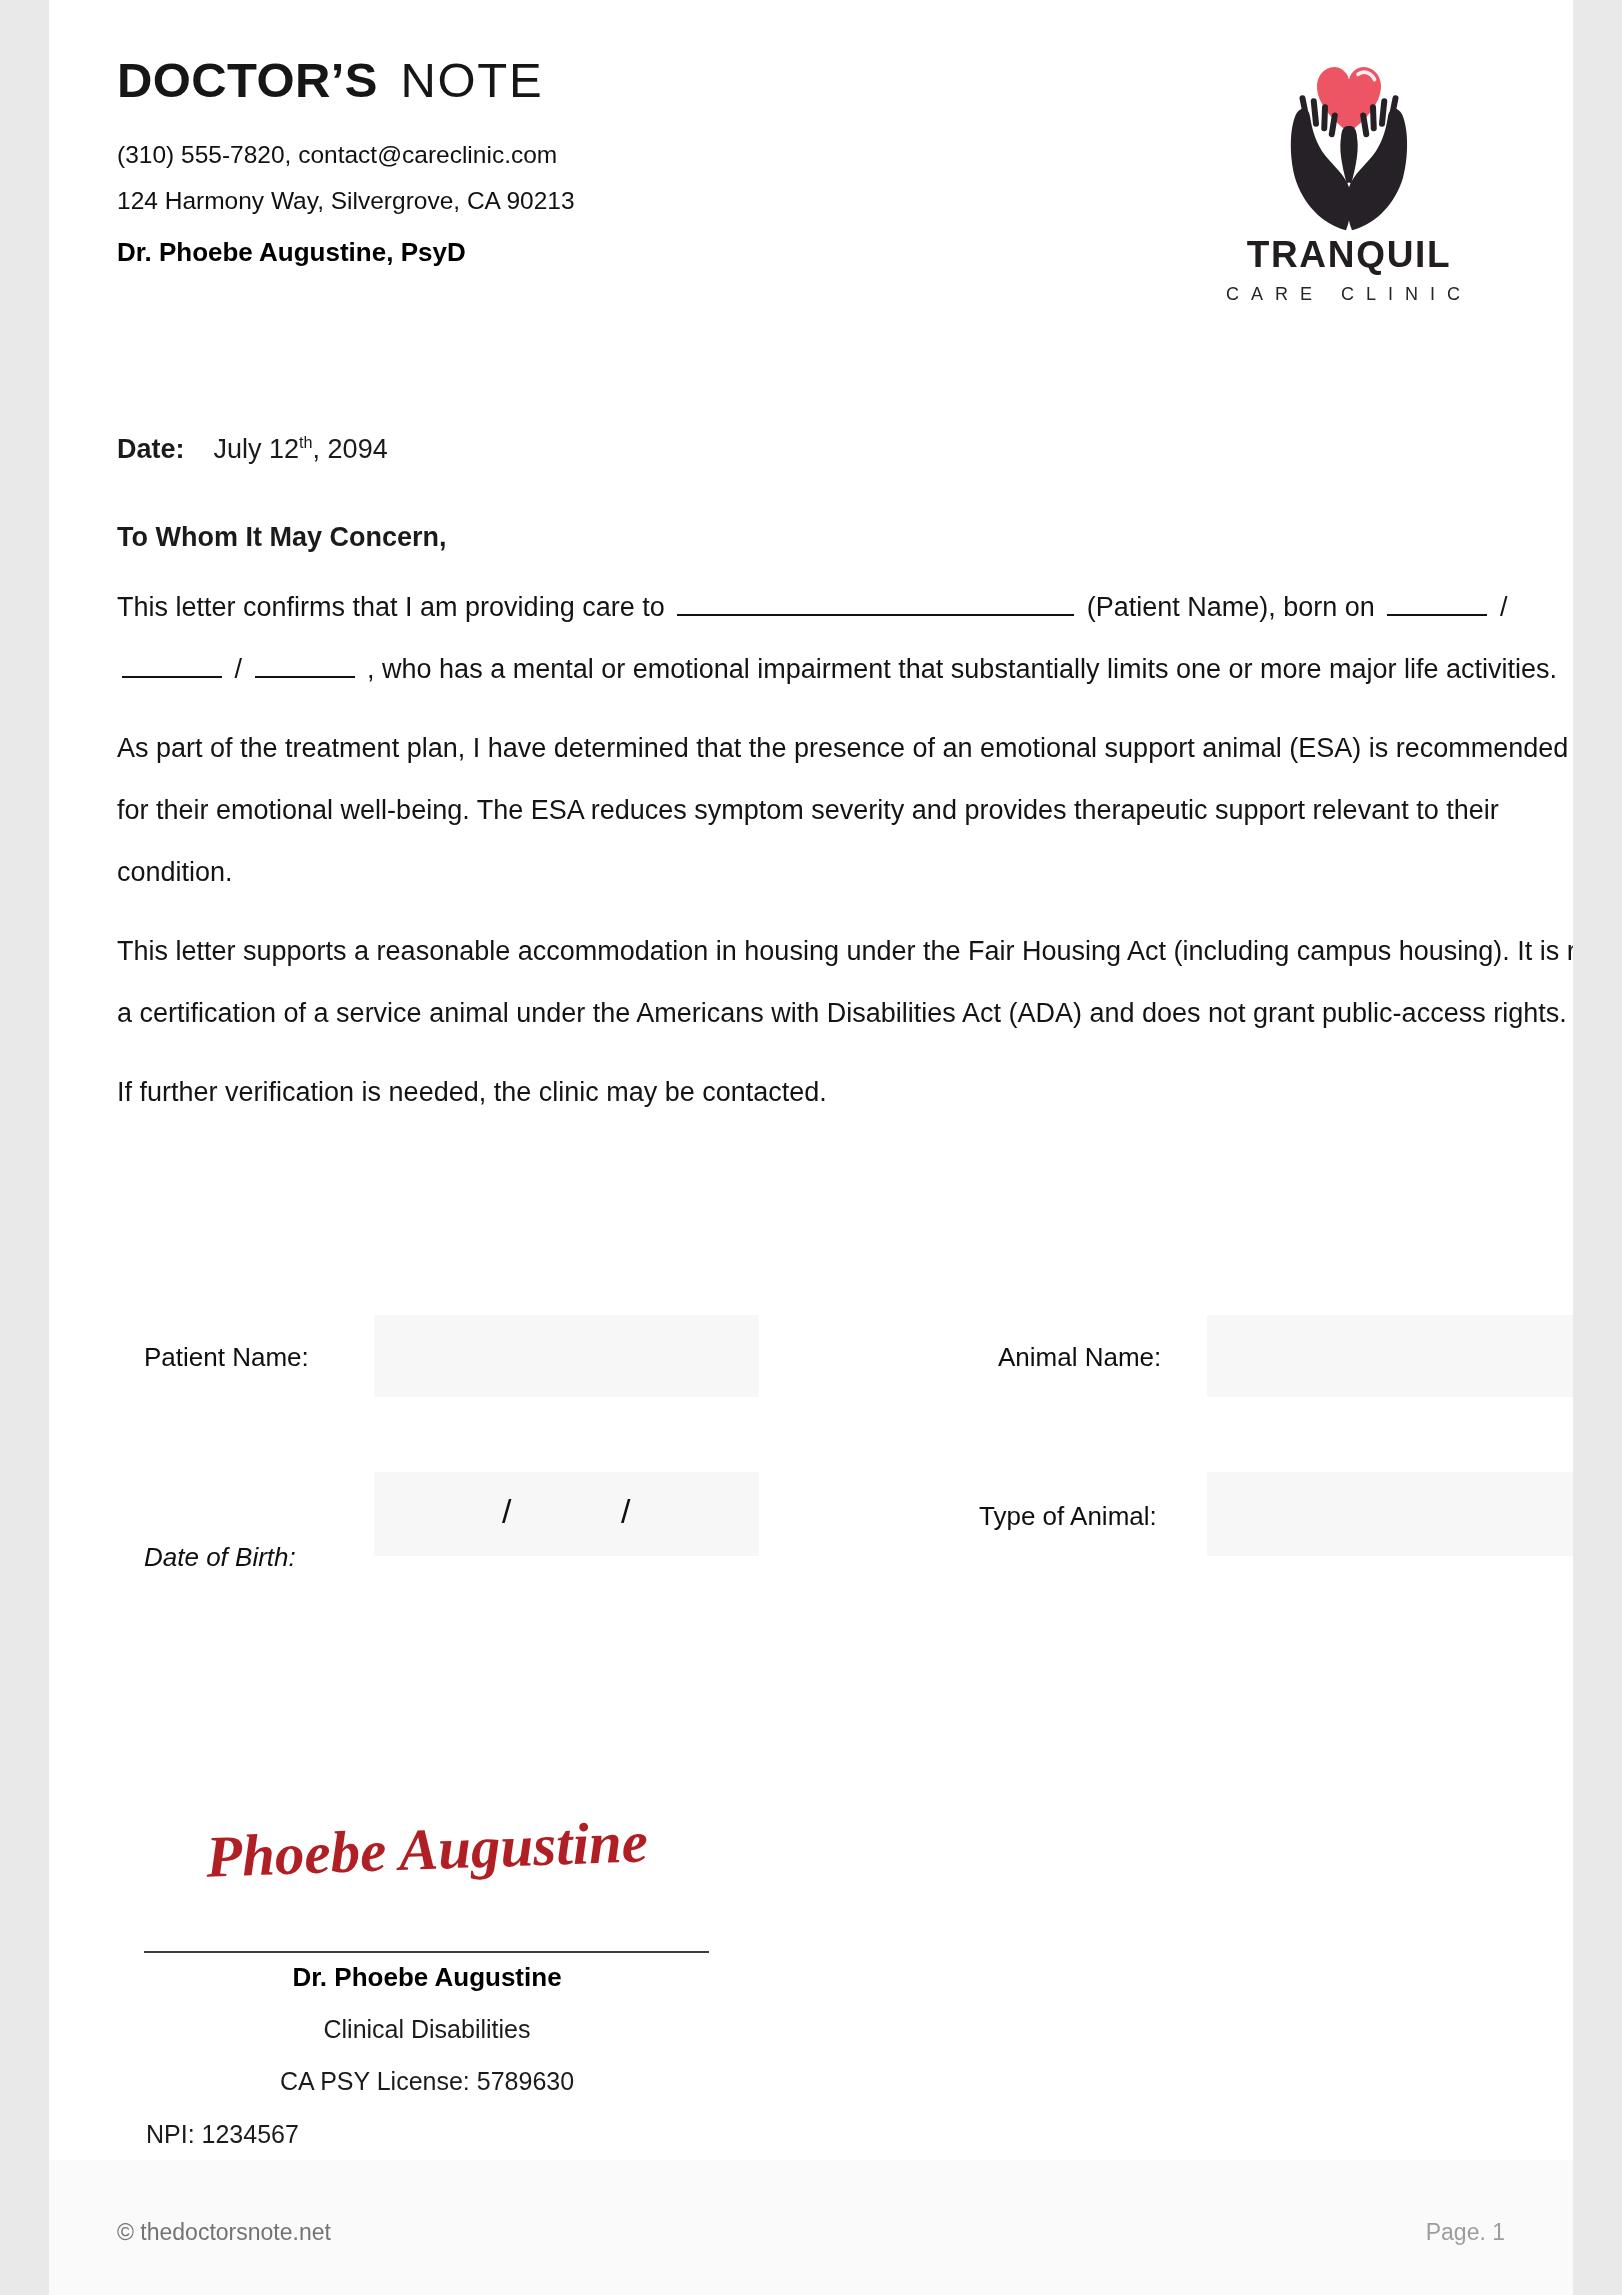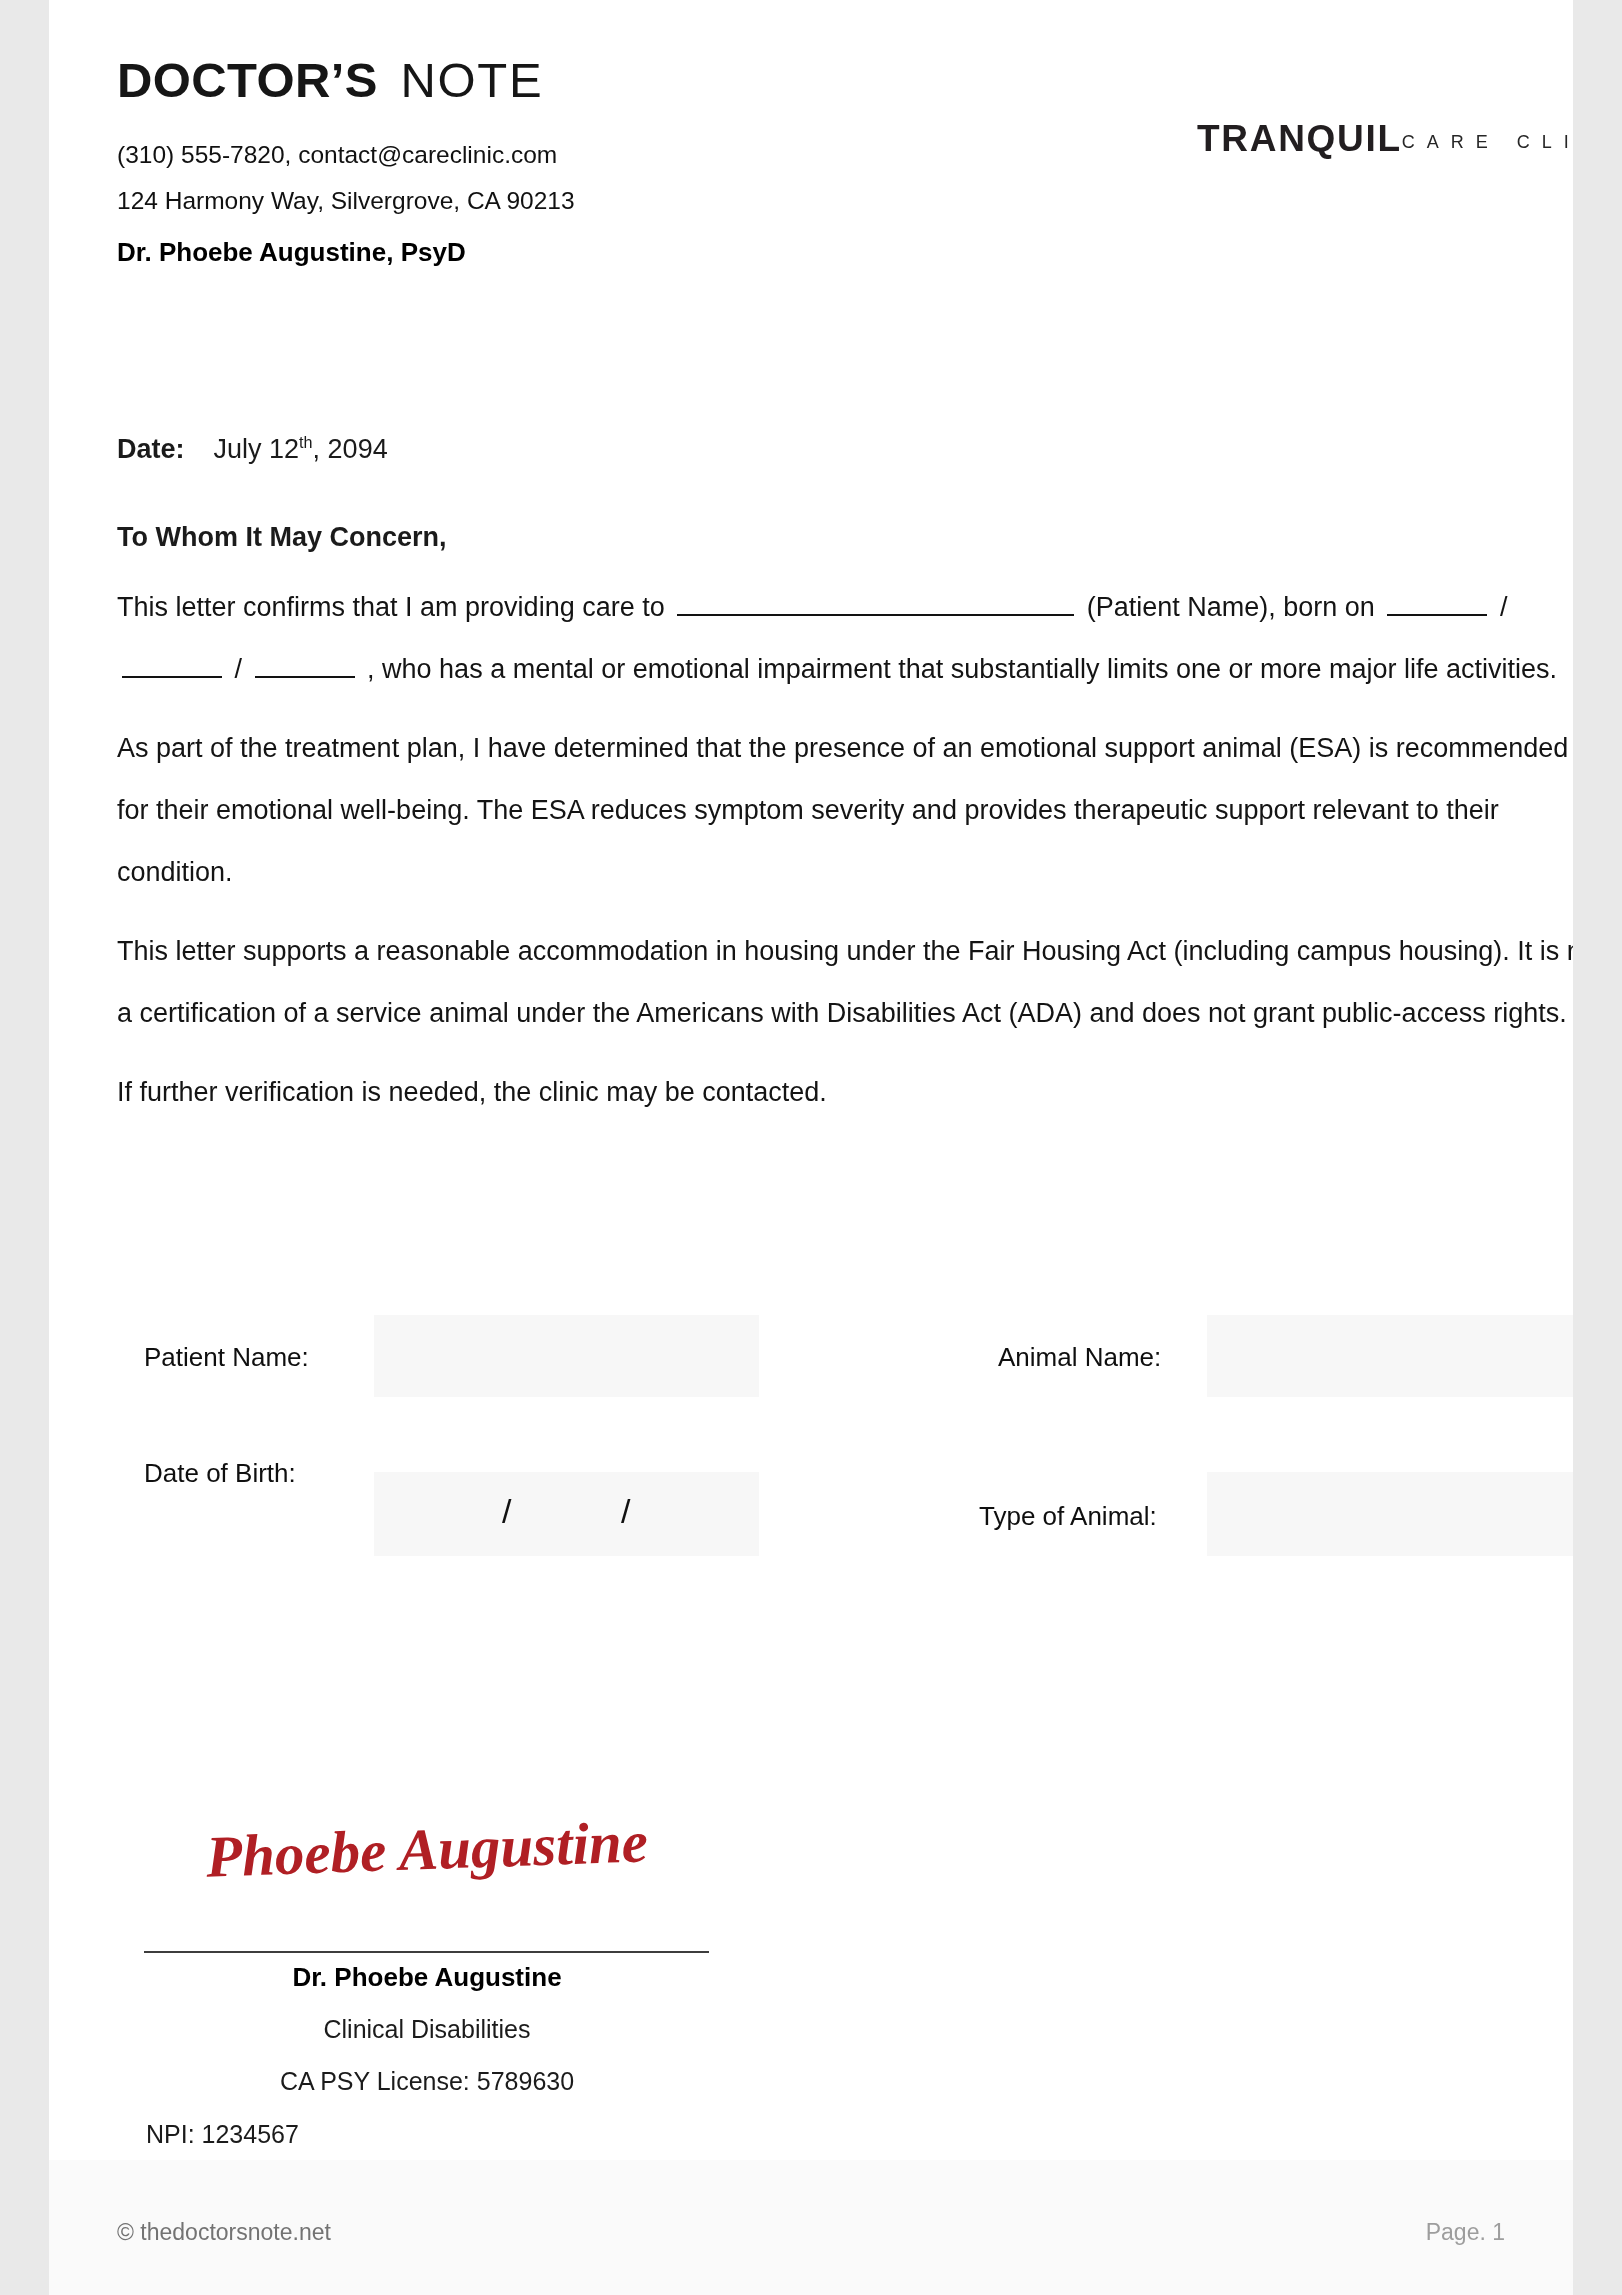--- a/index.html
+++ b/index.html
@@ -11,21 +11,21 @@
   }
   
   .header-left { position:absolute; left:68px; top:52px; }
   .doc-title { font-size:49px; letter-spacing:0.4px; color:#161616; white-space:nowrap; }
   .doc-title .t-bold { font-weight:800; }
   .doc-title .t-light { font-weight:400; margin-left:8.5px; letter-spacing:1.7px; }
   .contact-block { margin-top:24px; font-size:24.5px; line-height:46px; color:#111; }
   .doctor-line { font-weight:700; font-size:26px; margin-top:5px; color:#000; }
 
   .logo { position:absolute; right:72px; top:44px; width:304px;
-          display:flex; flex-direction:row; align-items:center; }
+          display:flex; flex-direction:column; align-items:center; }
   .logo-mark { width:150px; height:188px; }
   .logo-name { font-size:37px; font-weight:800; letter-spacing:1.7px; color:#221e20; margin-top:1.7px; }
   .logo-sub  { font-size:18px; font-weight:400; letter-spacing:12px; color:#262626; margin-top:8px; white-space:nowrap; }
 
   
   .date-row { position:absolute; left:68px; top:433px; font-size:27px; }
   .date-label { font-weight:700; margin-right:29px; }
   sup.th { font-size:60%; vertical-align:super; }
 
   .salutation { position:absolute; left:68px; top:522px; font-size:27px; font-weight:700; }
@@ -124,21 +124,21 @@
     <p>This letter supports a reasonable accommodation in housing under the Fair Housing Act (including campus housing). It is not a certification of a service animal under the Americans with Disabilities Act (ADA) and does not grant public-access rights.</p>
     <p>If further verification is needed, the clinic may be contacted.</p>
   </div>
 
   <div class="field-label" style="left:95px; top:1342px;">Patient Name:</div>
   <div class="field-box" style="left:325px; top:1315px; width:385px; height:82px;"></div>
 
   <div class="field-label" style="left:949px; top:1342px;">Animal Name:</div>
   <div class="field-box" style="left:1158px; top:1315px; width:386px; height:82px;"></div>
 
-  <div class="field-label" style="left:95px; top:1458px;">Date of Birth:</div>
+  <div class="field-label" style="left:95px; top:1542px;font-style:italic;">Date of Birth:</div>
   <div class="field-box" style="left:325px; top:1472px; width:385px; height:84px;">
     <span class="dob-slash" style="left:128px;">/</span>
     <span class="dob-slash" style="left:247px;">/</span>
   </div>
 
   <div class="field-label" style="left:930px; top:1501px;">Type of Animal:</div>
   <div class="field-box" style="left:1158px; top:1472px; width:386px; height:84px;"></div>
 
   <div class="sig-script" style="color:#b01f24;">Phoebe Augustine</div>
   <div class="sig-line"></div>

